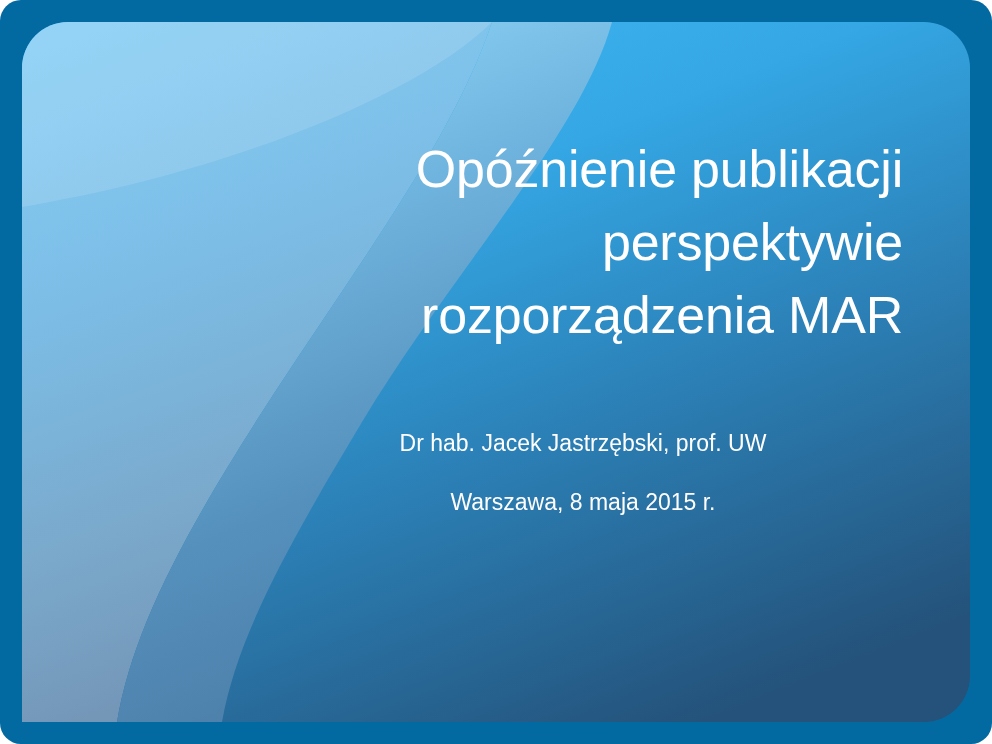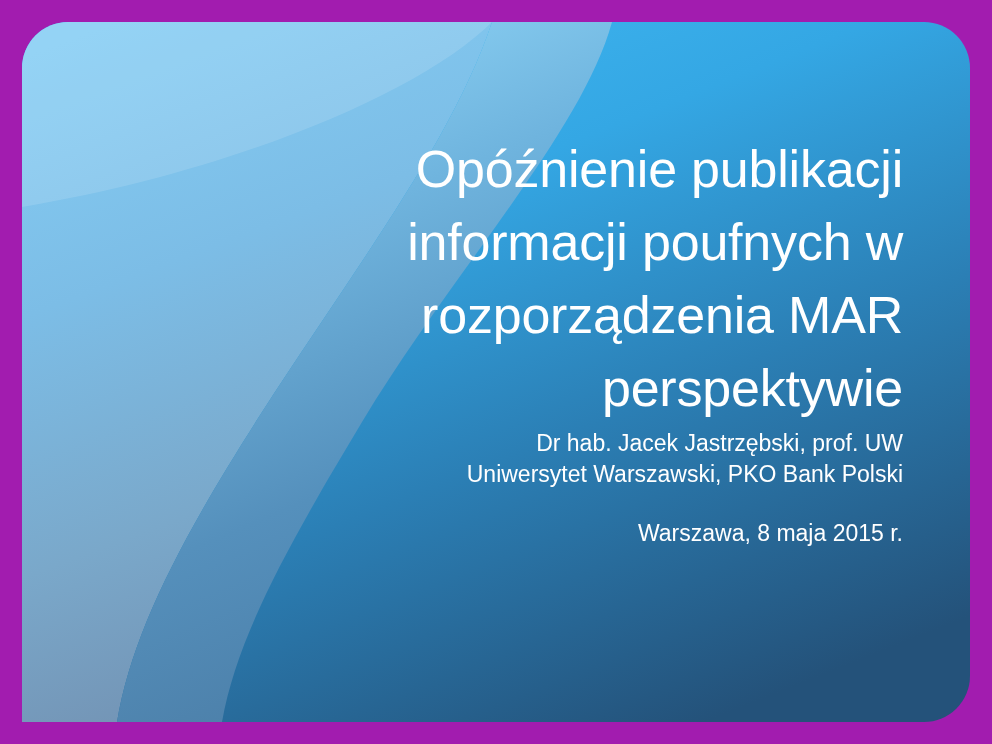--- a/index.html
+++ b/index.html
@@ -11,22 +11,23 @@
     width: 992px;
     height: 744px;
     overflow: hidden;
     font-family: "Liberation Sans", sans-serif;
   }
 
   #slide {
     position: relative;
     width: 992px;
     height: 744px;
-    background: #a21caf;
+    background: #0369a1;
     overflow: hidden;
+    border-radius: 21px;
   }
 
   
   #panel {
     position: absolute;
     left: 22px;
     top: 22px;
     width: 948px;
     height: 700px;
     border-radius: 46px 46px 46px 0;
@@ -63,21 +64,21 @@
     font-weight: 400;
     color: #ffffff;
     letter-spacing: -0.2px;
   }
 
   #subtitle {
     position: absolute;
     right: 89px;
     top: 428px;
     width: 640px;
-    text-align: right;
+    text-align: center;
     font-size: 23px;
     line-height: 31px;
     font-weight: 400;
     color: #ffffff;
   }
 
   .sub-line { display: block; white-space: nowrap; }
   .sub-gap { display: block; height: 28px; }
 </style>
 </head>
@@ -115,26 +116,24 @@
       <path d="M 470,0 L 590,0 C 560,110 430,250 340,400 C 265,525 215,615 200,700 L 95,700 C 110,610 160,515 240,390 C 330,250 430,120 470,0 Z" fill="url(#gradInner)"></path>
 
       <path d="M 0,0 L 470,0 C 400,70 210,150 0,185 Z" fill="#ffffff" opacity="0.13"></path>
     </svg>
   </div>
 
   <div id="text-block">
 
     <div id="title">
       <span class="sub-line">Opóźnienie publikacji</span>
-      <span class="sub-line">informacji poufnych w</span>
+      <span class="sub-line">perspektywie</span>
       <span class="sub-line">rozporządzenia MAR</span>
-      <span class="sub-line">perspektywie</span>
     </div>
 
     <div id="subtitle">
       <span class="sub-line">Dr hab. Jacek Jastrzębski, prof. UW</span>
-      <span class="sub-line">Uniwersytet Warszawski, PKO Bank Polski</span>
       <span class="sub-gap"></span>
       <span class="sub-line">Warszawa, 8 maja 2015 r.</span>
     </div>
 
   </div>
 </div>
 
 </body></html>

